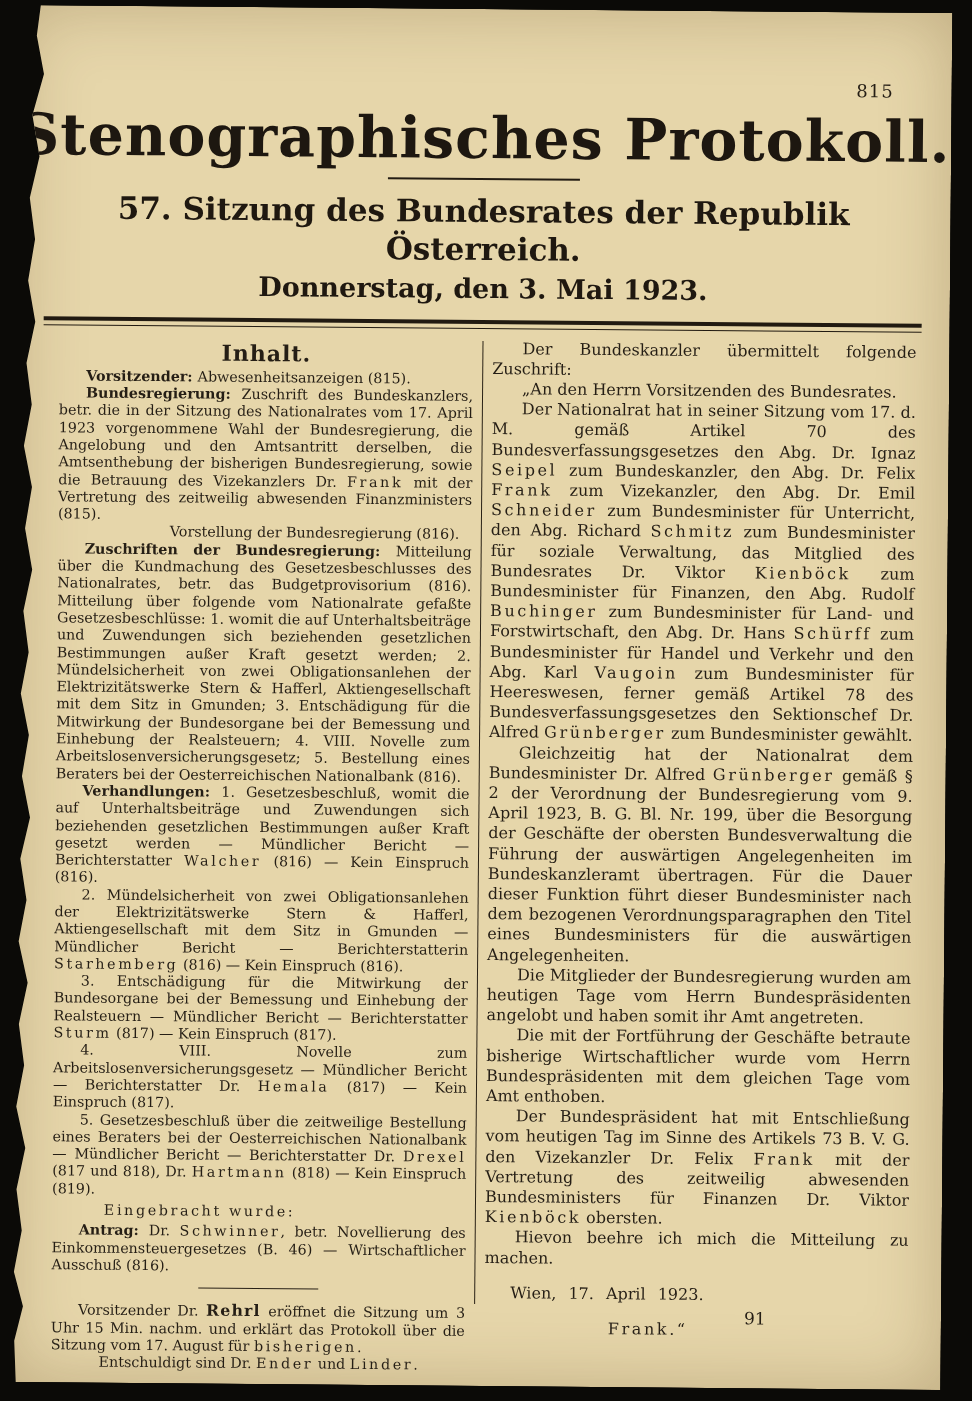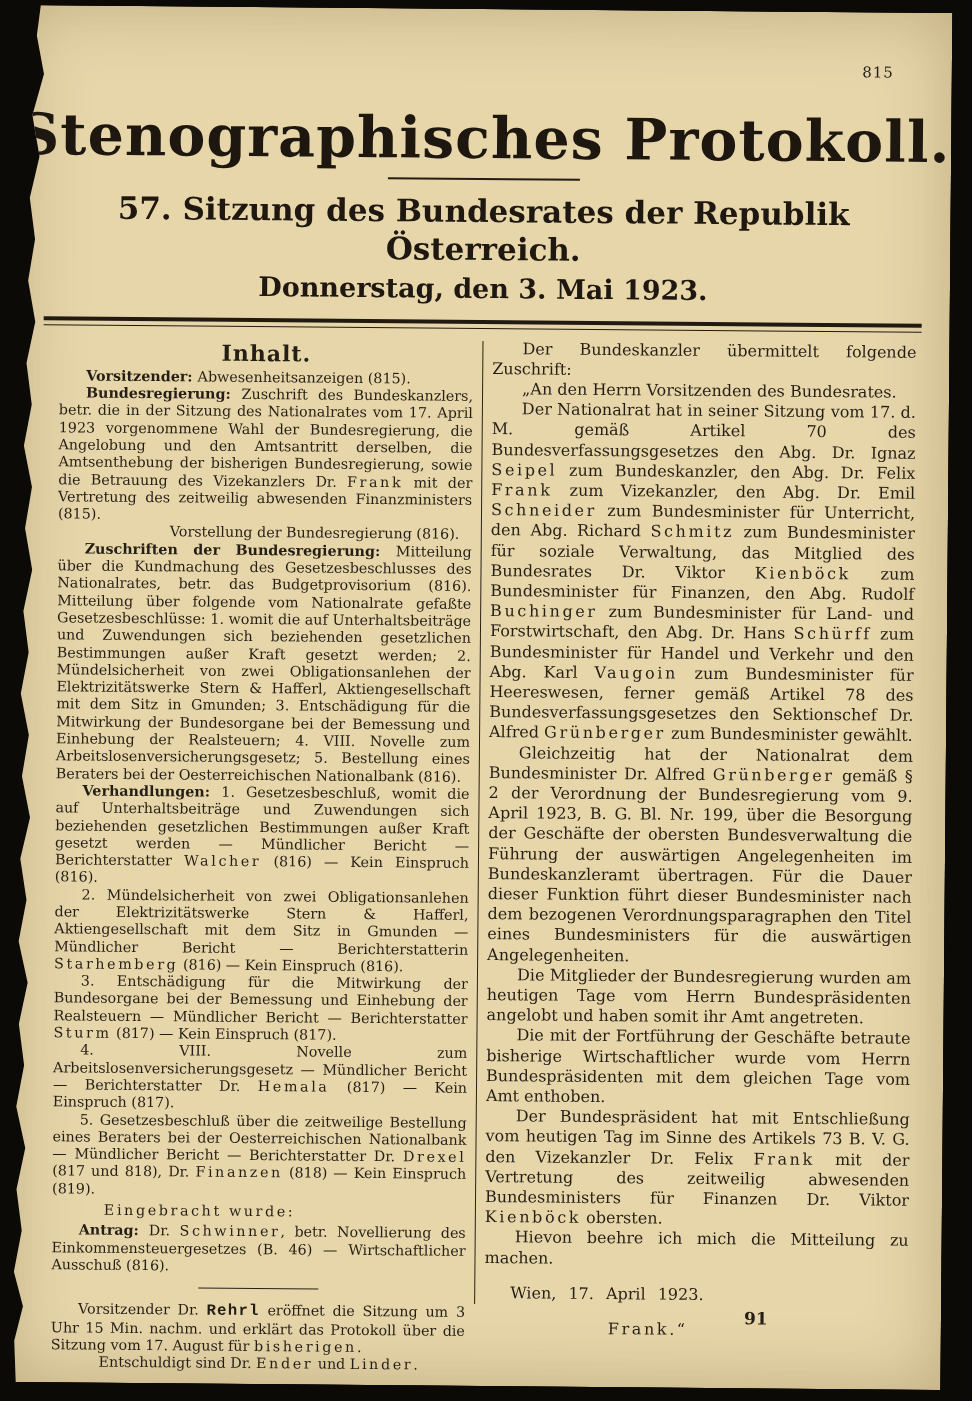--- a/index.html
+++ b/index.html
@@ -29,22 +29,22 @@
       1.1% 56%, 1.8% 53%, 0.9% 50%, 1.7% 47%, 1.1% 44%, 2.0% 41%, 1.2% 38%,
       1.9% 35%, 1.0% 32%, 1.8% 29%, 1.2% 26%, 2.1% 23%, 1.3% 20%, 2.0% 17%,
       1.4% 14%, 2.4% 11%, 1.6% 8%, 2.8% 5%, 2.0% 2.2%
     );
   }
   .content{
     position:absolute; inset:0;
     color:#251e15;
   }
   .page-number{
-    position:absolute; top:51px; right:58px;
-    font-size:15px; letter-spacing:1px;
+    position:absolute; top:68px; right:58px;
+    font-size:18px; letter-spacing:1px;
   }
   .masthead{
     text-align:center;
     padding-top:98px;
   }
   .masthead h1{
     margin:0;
     font-size:57px;
     line-height:62px;
     font-weight:bold;
@@ -111,26 +111,25 @@
     text-indent:0; height:0; width:120px;
     border-top:1.7px solid #292117;
     margin:13px auto 13px auto;
   }
   .para.last-line-indent{ text-indent:48px; }
   .para.dateline{ text-align:left; text-indent:26px; margin-top:15px; word-spacing:7px; }
   .para.signature{ text-align:left; text-indent:0; padding-left:124px; margin-top:15px; }
   .s-n{}
   .s-bold{ font-weight:bold; }
   .s-sp{ letter-spacing:2.6px; }
-  .s-boldlg{ font-weight:bold; letter-spacing:1.2px; font-size:1.1em;font-family:Liberation Mono, monospace; }
+  .s-boldlg{ font-weight:bold; letter-spacing:1.2px; font-size:1.1em; }
   .sig-mark{
     position:absolute;
     left:737px; top:1297px;
     font-size:17px;
-    font-weight:bold;
   }
 </style>
 </head>
 <body>
 
 <div class="paper">
   <div class="content">
 
     <div class="page-number">815</div>
 
@@ -148,21 +147,21 @@
         <div class="toc-heading">Inhalt.</div>
         <div>
             <p class="para"><span class="s-bold">Vorsitzender: </span><span class="s-n">Abwesenheitsanzeigen (815).</span></p>
             <p class="para"><span class="s-bold">Bundesregierung: </span><span class="s-n">Zuschrift des Bundeskanzlers, betr. die in der Sitzung des Nationalrates vom 17. April 1923 vorgenommene Wahl der Bundesregierung, die Angelobung und den Amtsantritt derselben, die Amtsenthebung der bisherigen Bundesregierung, sowie die Betrauung des Vizekanzlers Dr. </span><span class="s-sp">Frank</span><span class="s-n"> mit der Vertretung des zeitweilig abwesenden Finanzministers (815).</span></p>
             <p class="para deep-indent"><span class="s-n">Vorstellung der Bundesregierung (816).</span></p>
             <p class="para"><span class="s-bold">Zuschriften der Bundesregierung: </span><span class="s-n">Mitteilung über die Kundmachung des Gesetzesbeschlusses des Nationalrates, betr. das Budgetprovisorium (816). Mitteilung über folgende vom Nationalrate gefaßte Gesetzesbeschlüsse: 1. womit die auf Unterhaltsbeiträge und Zuwendungen sich beziehenden gesetzlichen Bestimmungen außer Kraft gesetzt werden; 2. Mündelsicherheit von zwei Obligationsanlehen der Elektrizitätswerke Stern &amp; Hafferl, Aktiengesellschaft mit dem Sitz in Gmunden; 3. Entschädigung für die Mitwirkung der Bundesorgane bei der Bemessung und Einhebung der Realsteuern; 4. VIII. Novelle zum Arbeitslosenversicherungsgesetz; 5. Bestellung eines Beraters bei der Oesterreichischen Nationalbank (816).</span></p>
             <p class="para"><span class="s-bold">Verhandlungen: </span><span class="s-n">1. Gesetzesbeschluß, womit die auf Unterhaltsbeiträge und Zuwendungen sich beziehenden gesetzlichen Bestimmungen außer Kraft gesetzt werden — Mündlicher Bericht — Berichterstatter </span><span class="s-sp">Walcher</span><span class="s-n"> (816) — Kein Einspruch (816).</span></p>
             <p class="para"><span class="s-n">2. Mündelsicherheit von zwei Obligationsanlehen der Elektrizitätswerke Stern &amp; Hafferl, Aktiengesellschaft mit dem Sitz in Gmunden — Mündlicher Bericht — Berichterstatterin </span><span class="s-sp">Starhemberg</span><span class="s-n"> (816) — Kein Einspruch (816).</span></p>
             <p class="para"><span class="s-n">3. Entschädigung für die Mitwirkung der Bundesorgane bei der Bemessung und Einhebung der Realsteuern — Mündlicher Bericht — Berichterstatter </span><span class="s-sp">Sturm</span><span class="s-n"> (817) — Kein Einspruch (817).</span></p>
             <p class="para"><span class="s-n">4. VIII. Novelle zum Arbeitslosenversicherungsgesetz — Mündlicher Bericht — Berichterstatter Dr. </span><span class="s-sp">Hemala</span><span class="s-n"> (817) — Kein Einspruch (817).</span></p>
-            <p class="para"><span class="s-n">5. Gesetzesbeschluß über die zeitweilige Bestellung eines Beraters bei der Oesterreichischen Nationalbank — Mündlicher Bericht — Berichterstatter Dr. </span><span class="s-sp">Drexel</span><span class="s-n"> (817 und 818), Dr. </span><span class="s-sp">Finanzen</span><span class="s-n"> (818) — Kein Einspruch (819).</span></p>
+            <p class="para"><span class="s-n">5. Gesetzesbeschluß über die zeitweilige Bestellung eines Beraters bei der Oesterreichischen Nationalbank — Mündlicher Bericht — Berichterstatter Dr. </span><span class="s-sp">Drexel</span><span class="s-n"> (817 und 818), Dr. </span><span class="s-sp">Hartmann</span><span class="s-n"> (818) — Kein Einspruch (819).</span></p>
             <p class="para standalone"><span class="s-sp">Eingebracht wurde:</span></p>
             <p class="para"><span class="s-bold">Antrag: </span><span class="s-n">Dr. </span><span class="s-sp">Schwinner</span><span class="s-n">, betr. Novellierung des Einkommensteuergesetzes (B. 46) — Wirtschaftlicher Ausschuß (816).</span></p>
             <p class="para hrule"></p>
             <p class="para"><span class="s-n">Vorsitzender Dr. </span><span class="s-boldlg">Rehrl</span><span class="s-n"> eröffnet die Sitzung um 3 Uhr 15 Min. nachm. und erklärt das Protokoll über die Sitzung vom 17. August für </span><span class="s-sp">bisherigen.</span></p>
             <p class="para last-line-indent"><span class="s-n">Entschuldigt sind Dr. </span><span class="s-sp">Ender</span><span class="s-n"> und </span><span class="s-sp">Linder</span><span class="s-n">.</span></p>
           </div>
       </div>
       <div class="col-divider"></div>
       <div class="col-right">
         <div>

